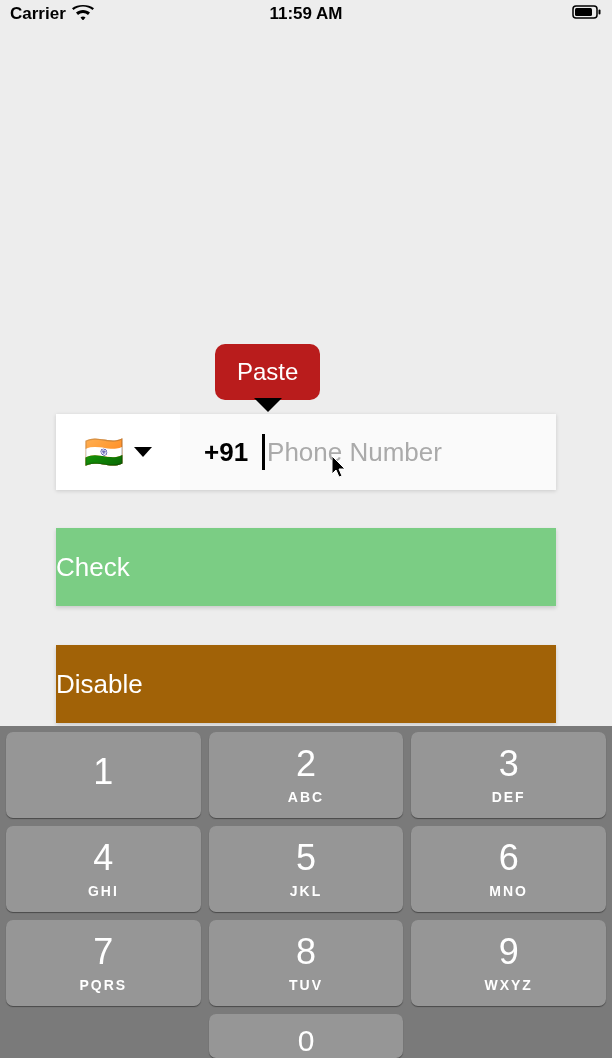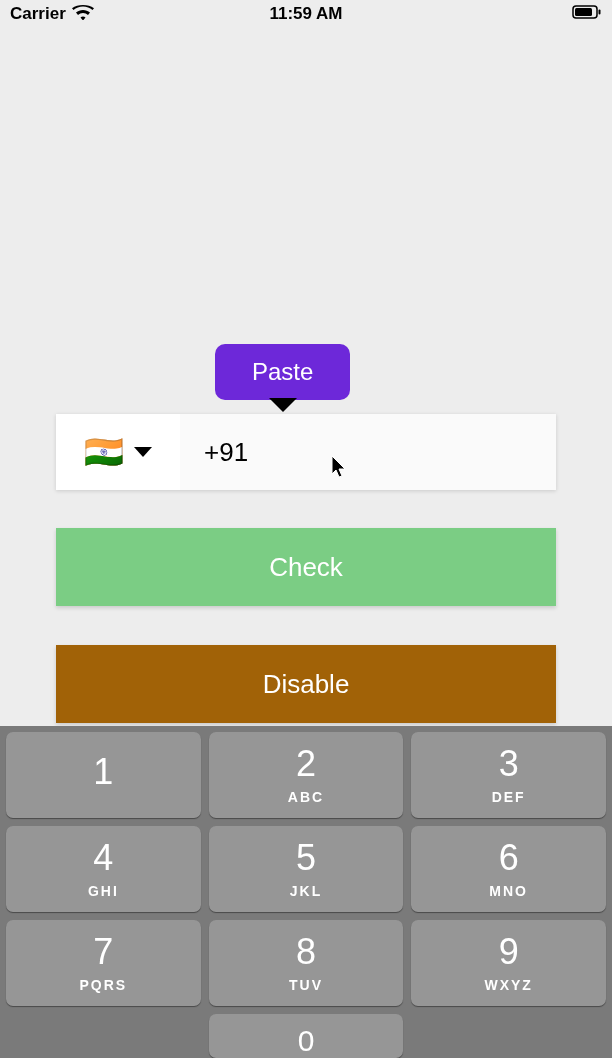--- a/index.html
+++ b/index.html
@@ -44,23 +44,23 @@
       height: 16px;
     }
     .battery-icon svg {
       width: 30px;
       height: 14px;
     }
     .tooltip {
       position: absolute;
       top: 344px;
       left: 215px;
-      background: #6d28d9;
+      background: #b91c1c;
       color: #fff;
-      padding: 14px 37px;
+      padding: 14px 22px;
       border-radius: 10px;
       font-size: 24px;
       font-weight: 400;
     }
     .tooltip::after {
       content: '';
       position: absolute;
       bottom: -12px;
       left: 50%;
       transform: translateX(-50%);
@@ -94,21 +94,21 @@
     }
     .chevron-down {
       width: 0;
       height: 0;
       border-left: 9px solid transparent;
       border-right: 9px solid transparent;
       border-top: 10px solid #000;
     }
     .dial-code {
       font-size: 26px;
-      font-weight: 400;
+      font-weight: 700;
       color: #000;
       padding: 0 14px 0 24px;
     }
     .phone-field {
       flex: 1;
       position: relative;
       display: flex;
       align-items: center;
     }
     .cursor {
@@ -138,21 +138,21 @@
       width: 18px;
       height: 24px;
     }
     .btn {
       position: absolute;
       left: 56px;
       right: 56px;
       height: 78px;
       display: flex;
       align-items: center;
-      justify-content: center;
+      justify-content: flex-start;
       font-size: 26px;
       font-weight: 400;
       color: #fff;
       cursor: pointer;
       box-shadow: 0 2px 4px rgba(0,0,0,0.15);
     }
     .btn-check {
       top: 528px;
       background: #7bcd84;
     }
@@ -241,20 +241,24 @@
 <div class="tooltip">
   <span>Paste</span>
 </div>
 
 <div class="phone-input-wrapper">
   <div class="country-selector">
     <span class="flag">🇮🇳</span>
     <span class="chevron-down"></span>
   </div>
   <span class="dial-code">+91</span>
+  <div class="phone-field">
+    <div class="cursor"></div>
+    <input class="phone-input" type="text" placeholder="Phone Number" style="">
+  </div>
 </div>
 
 <div class="mouse-pointer">
   <svg viewBox="0 0 18 24">
       <path d="M0 0 L0 18 L4 14 L7 21 L10 20 L7 13 L13 13 Z" fill="#000" stroke="#fff" stroke-width="1"></path>
     </svg>
 </div>
 
 <div class="btn btn-check">
   <span>Check</span>

